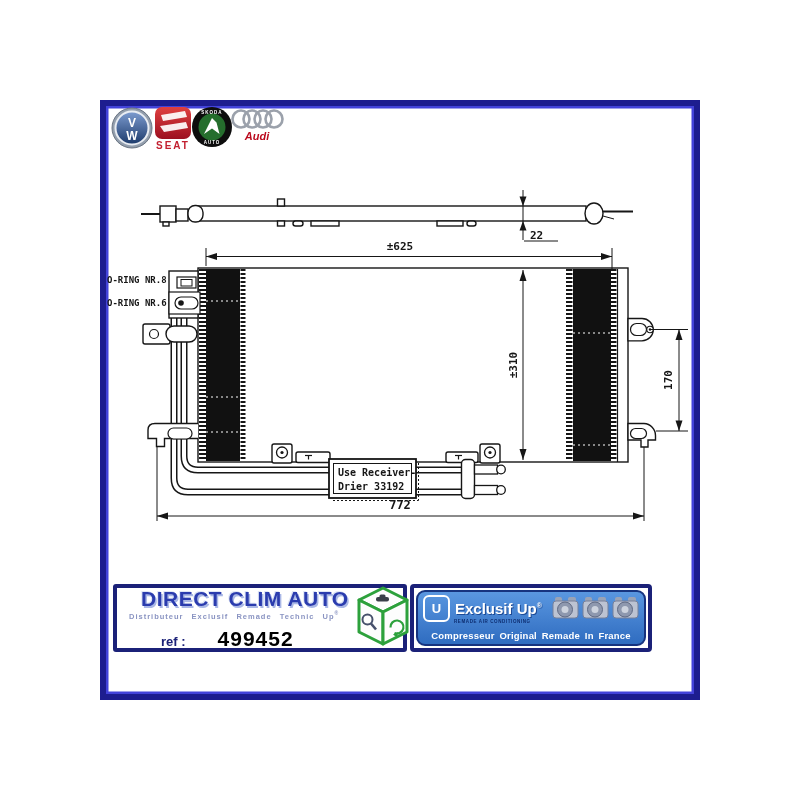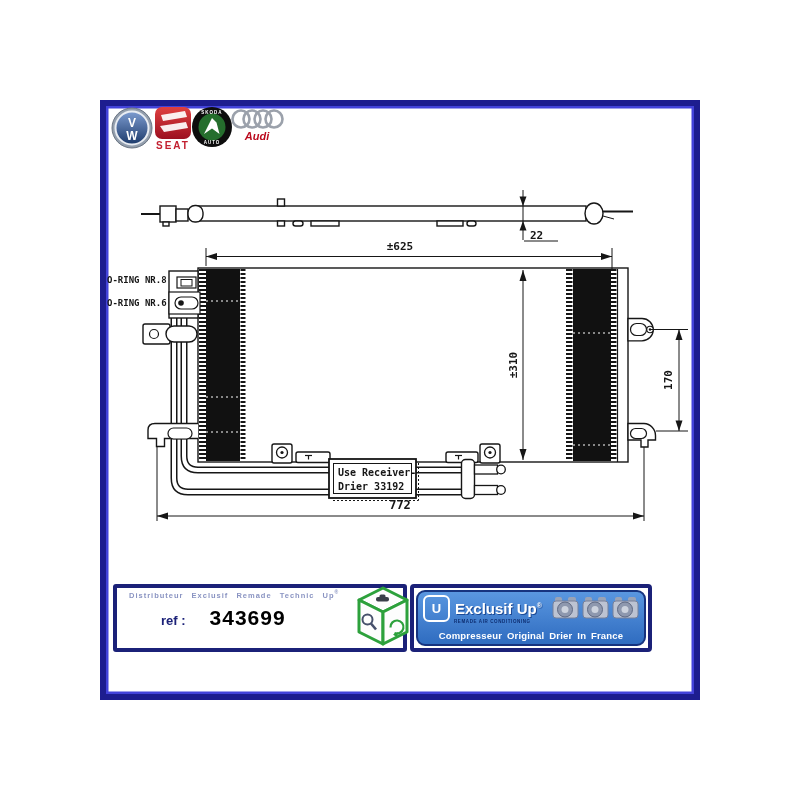--- a/index.html
+++ b/index.html
@@ -10,21 +10,21 @@
   svg.art{position:absolute;left:0;top:0;z-index:1;}
 
   
   .banner-left{position:absolute;left:113px;top:584px;width:294px;height:68px;
     border:4px solid #1b2178;border-radius:3px;background:#fff;box-sizing:border-box;z-index:2;}
   .dca-title{margin:1px 0 0 24px;font-size:21px;font-weight:900;letter-spacing:.5px;
     color:#2b3cae;text-shadow:1.5px 1.5px 0 #aab8e6,-1px -1px 0 #dde4f5;line-height:20px;white-space:nowrap;}
   .dca-sub{margin:0 0 0 12px;font-size:7.5px;font-weight:bold;color:#8a94c2;
     letter-spacing:1px;word-spacing:5px;line-height:9px;white-space:nowrap;}
   .dca-sub sup{font-size:5px;}
-  .dca-ref{display:flex;align-items:baseline;gap:24px;margin:6px 0 0 44px;}
+  .dca-ref{display:flex;align-items:baseline;gap:32px;margin:6px 0 0 44px;}
   .dca-ref .lbl{font-size:13px;font-weight:bold;color:#1b2178;}
   .dca-ref .val{font-size:21px;font-weight:900;color:#000;letter-spacing:1px;}
 
   .banner-right{position:absolute;left:410px;top:584px;width:242px;height:68px;
     border:4px solid #1b2178;border-radius:4px;background:#fff;box-sizing:border-box;z-index:2;}
   .tu-panel{position:absolute;left:2px;top:2px;right:2px;bottom:2px;border-radius:9px;
     background:linear-gradient(#5a97e0,#2f6cc0);border:2px solid #16337f;box-sizing:border-box;}
   .tu-row{display:flex;align-items:center;padding:3px 5px 0 5px;}
   .tu-u{width:23px;height:23px;border:2.5px solid #fff;border-radius:6px;display:flex;
     align-items:center;justify-content:center;color:#fff;font-weight:900;font-size:13px;flex:0 0 auto;}
@@ -248,24 +248,25 @@
       </g>
     </g>
 
     <g font-family="DejaVu Sans Mono, monospace" font-weight="bold" font-size="9" fill="#161616">
       <text x="107" y="283">O-RING NR.8</text>
       <text x="107" y="306">O-RING NR.6</text>
     </g>
   </svg>
 
   <div class="banner-left">
+    <div class="dca-title">DIRECT CLIM AUTO</div>
     <div class="dca-sub"><span>Distributeur Exclusif Remade Technic Up</span><sup>®</sup></div>
     <div class="dca-ref">
       <span class="lbl">ref :</span>
-      <span class="val">343699</span>
+      <span class="val">499452</span>
     </div>
   </div>
 
   <svg class="cube" width="56" height="66" viewBox="0 0 54 66">
     <g stroke="#2da13c" stroke-width="3" stroke-linejoin="round" fill="#fdfdfd">
       <polygon points="27,3 51,15 27,27 3,15"></polygon>
       <polygon points="3,15 27,27 27,59 3,47"></polygon>
       <polygon points="51,15 27,27 27,59 51,47"></polygon>
     </g>
     <g>
@@ -305,17 +306,17 @@
           <svg width="27" height="27" viewBox="0 0 27 27">
             <rect x="3" y="2" width="7" height="6" rx="2" fill="#9aa3b6"></rect>
             <rect x="16" y="2" width="8" height="6" rx="2" fill="#9aa3b6"></rect>
             <rect x="1" y="6" width="25" height="17" rx="3" fill="#bcc3d2" stroke="#76809a"></rect>
             <circle cx="13" cy="14.5" r="7.5" fill="#8e98ae" stroke="#5f6983"></circle>
             <circle cx="13" cy="14.5" r="3.5" fill="#cdd3de"></circle>
           </svg>
         </div>
       </div>
       <div class="tu-sub">REMADE AIR CONDITIONING</div>
-      <div class="tu-tagline">Compresseur Original Drier In France</div>
+      <div class="tu-tagline">Compresseur Original Remade In France</div>
     </div>
   </div>
 
 </div>
 
 </body></html>

